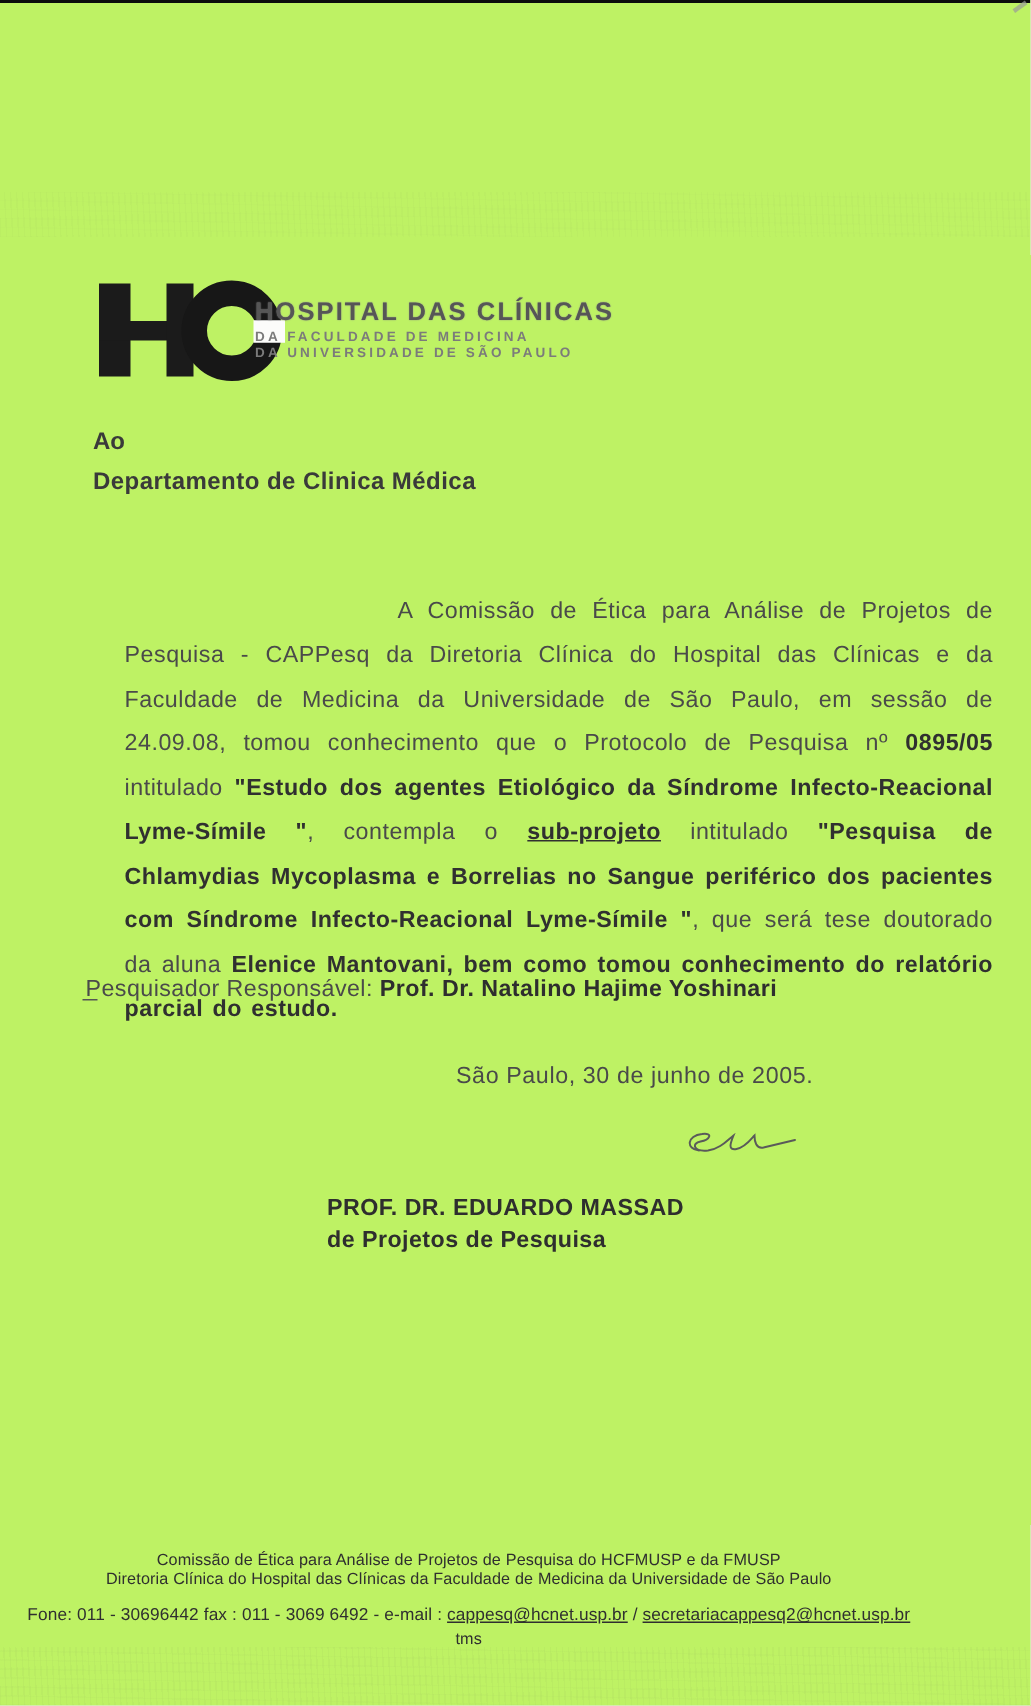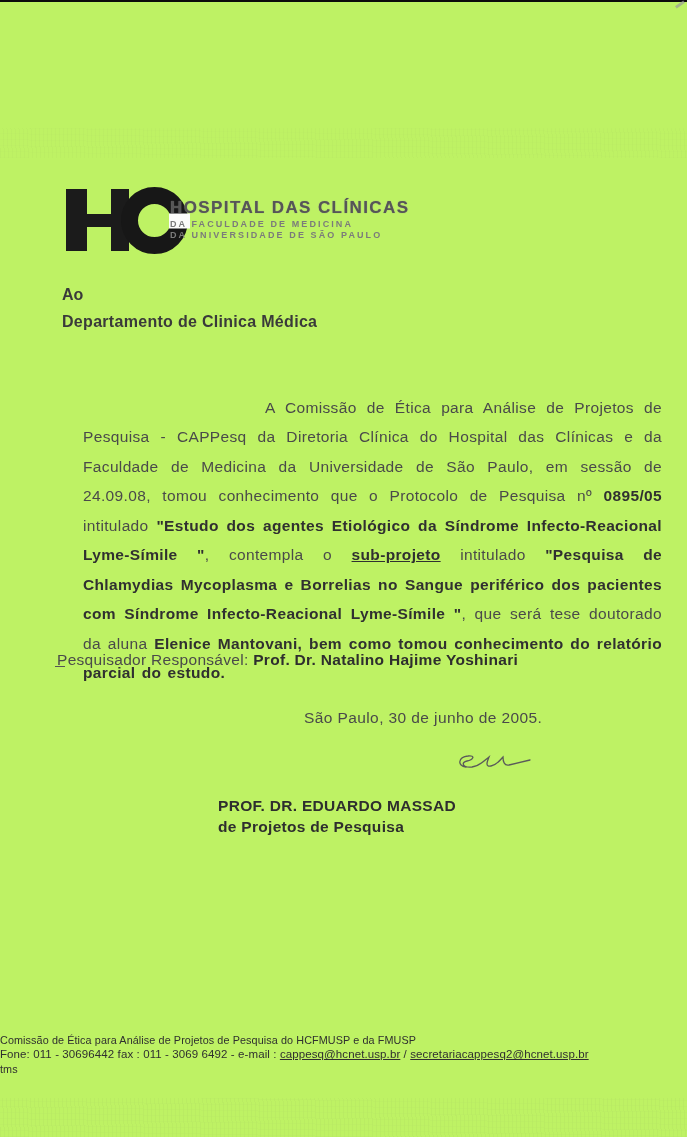--- a/index.html
+++ b/index.html
@@ -55,23 +55,23 @@
   .researcher .name{font-weight:bold;color:#2e2e2e;}
 
   .dateline{position:absolute;left:304px;top:709px;font-size:15.5px;letter-spacing:.4px;color:#4a4a4a;}
 
   .sig-script{position:absolute;left:452px;top:748px;width:86px;height:30px;}
 
   .sig-block{position:absolute;left:218px;top:795px;width:430px;text-align:left;
     font-weight:bold;color:#2e2e2e;font-size:15.5px;line-height:21px;letter-spacing:.3px;}
 
   
-  .footer{position:absolute;left:0;top:1034px;width:625px;text-align:left;
+  .footer{position:absolute;left:0;top:1034px;width:625px;text-align:center;
     color:#2f2f2f;font-size:10.8px;line-height:13.2px;letter-spacing:.1px;}
-  .footer .contact{font-size:11.5px;margin-top:1px;}
+  .footer .contact{font-size:11.5px;margin-top:11px;}
   .footer .email{text-decoration:underline;}
   .footer .initials{margin-top:2px;}
 </style>
 </head>
 <body>
 
 <div class="page">
 
   <div class="top-edge"></div>
   <div class="corner-mark"></div>
@@ -109,19 +109,20 @@
     <path d="M14 19 C5 18 6 9 16 8 C24 7 21 12 15 13 C9 14 10 20 20 19 C28 18 33 12 37 9 C35 14 33 19 39 18 C45 17 49 11 51 9 C51 13 52 18 57 17 L78 12" fill="none" stroke="#5a5a5a" stroke-width="1.3" stroke-linecap="round"></path>
   </svg>
 
   <div class="sig-block">
     <div>PROF. DR. EDUARDO MASSAD</div>
     <div>de Projetos de Pesquisa</div>
   </div>
 
   <div class="footer">
     <div>Comissão de Ética para Análise de Projetos de Pesquisa do HCFMUSP e da FMUSP</div>
+    <div>Diretoria Clínica do Hospital das Clínicas da Faculdade de Medicina da Universidade de São Paulo</div>
     <div class="contact">
       <span>Fone: 011 - 30696442   fax : 011 - 3069 6492 - e-mail : </span><span class="email">cappesq@hcnet.usp.br</span><span> / </span><span class="email">secretariacappesq2@hcnet.usp.br</span>
     </div>
     <div class="initials">tms</div>
   </div>
 
 </div>
 
 </body></html>

